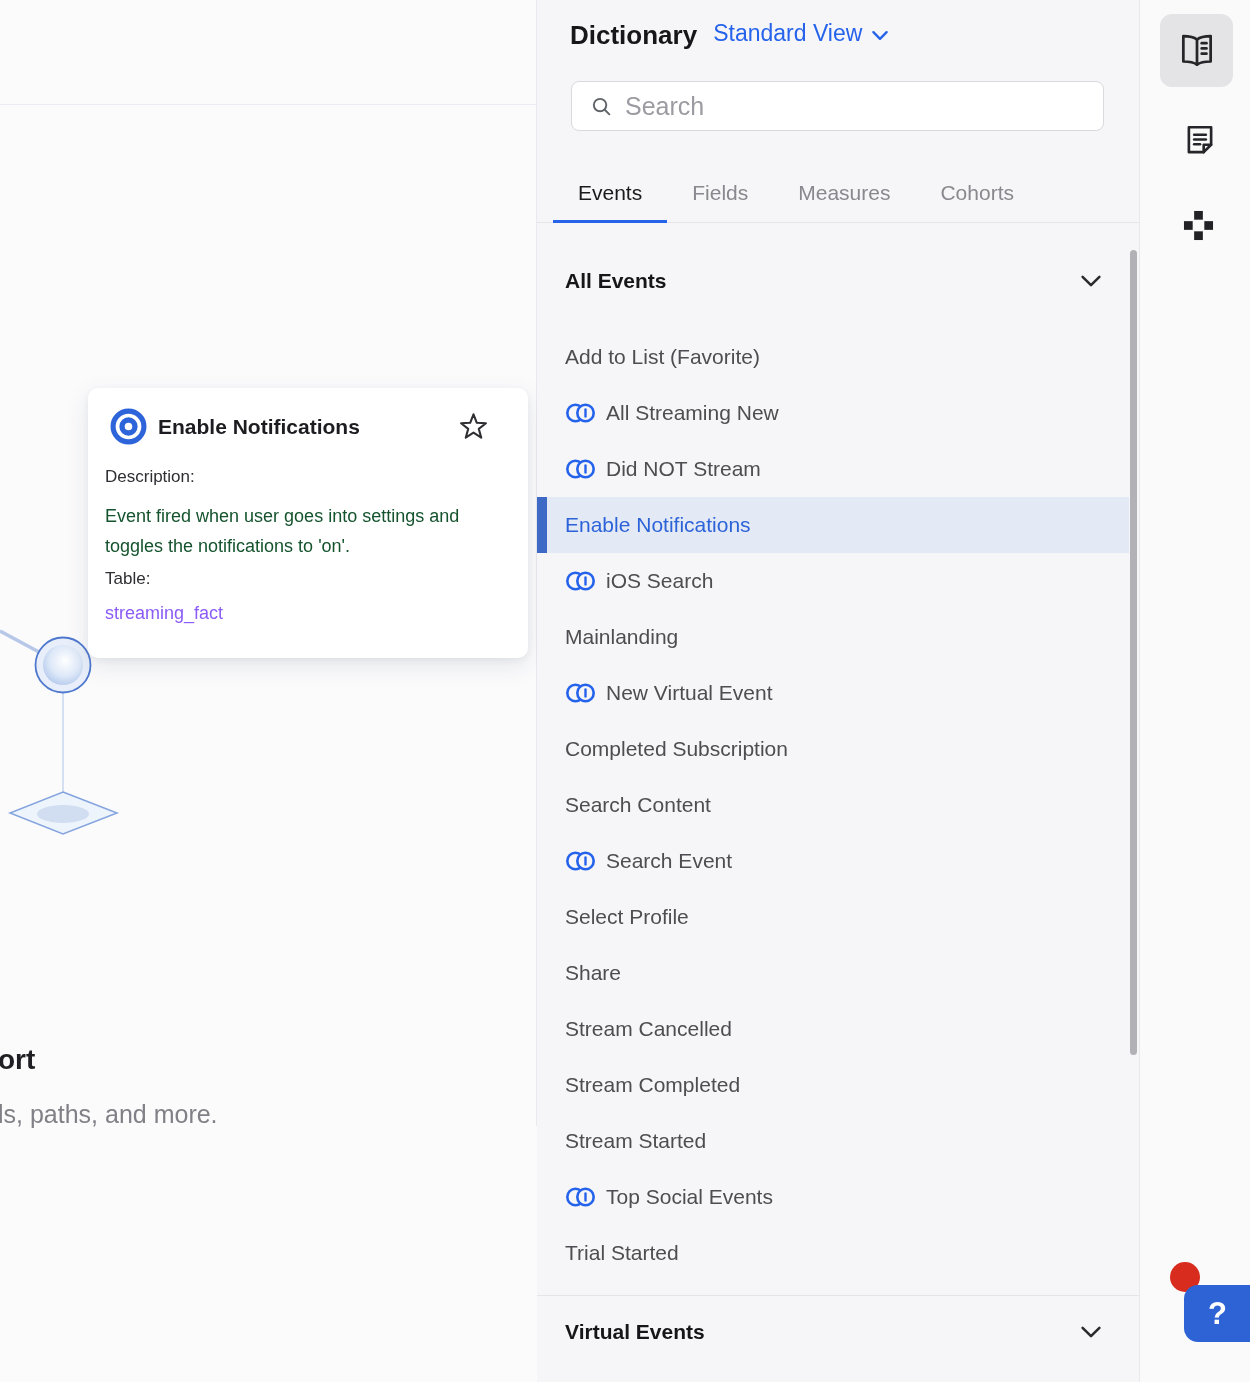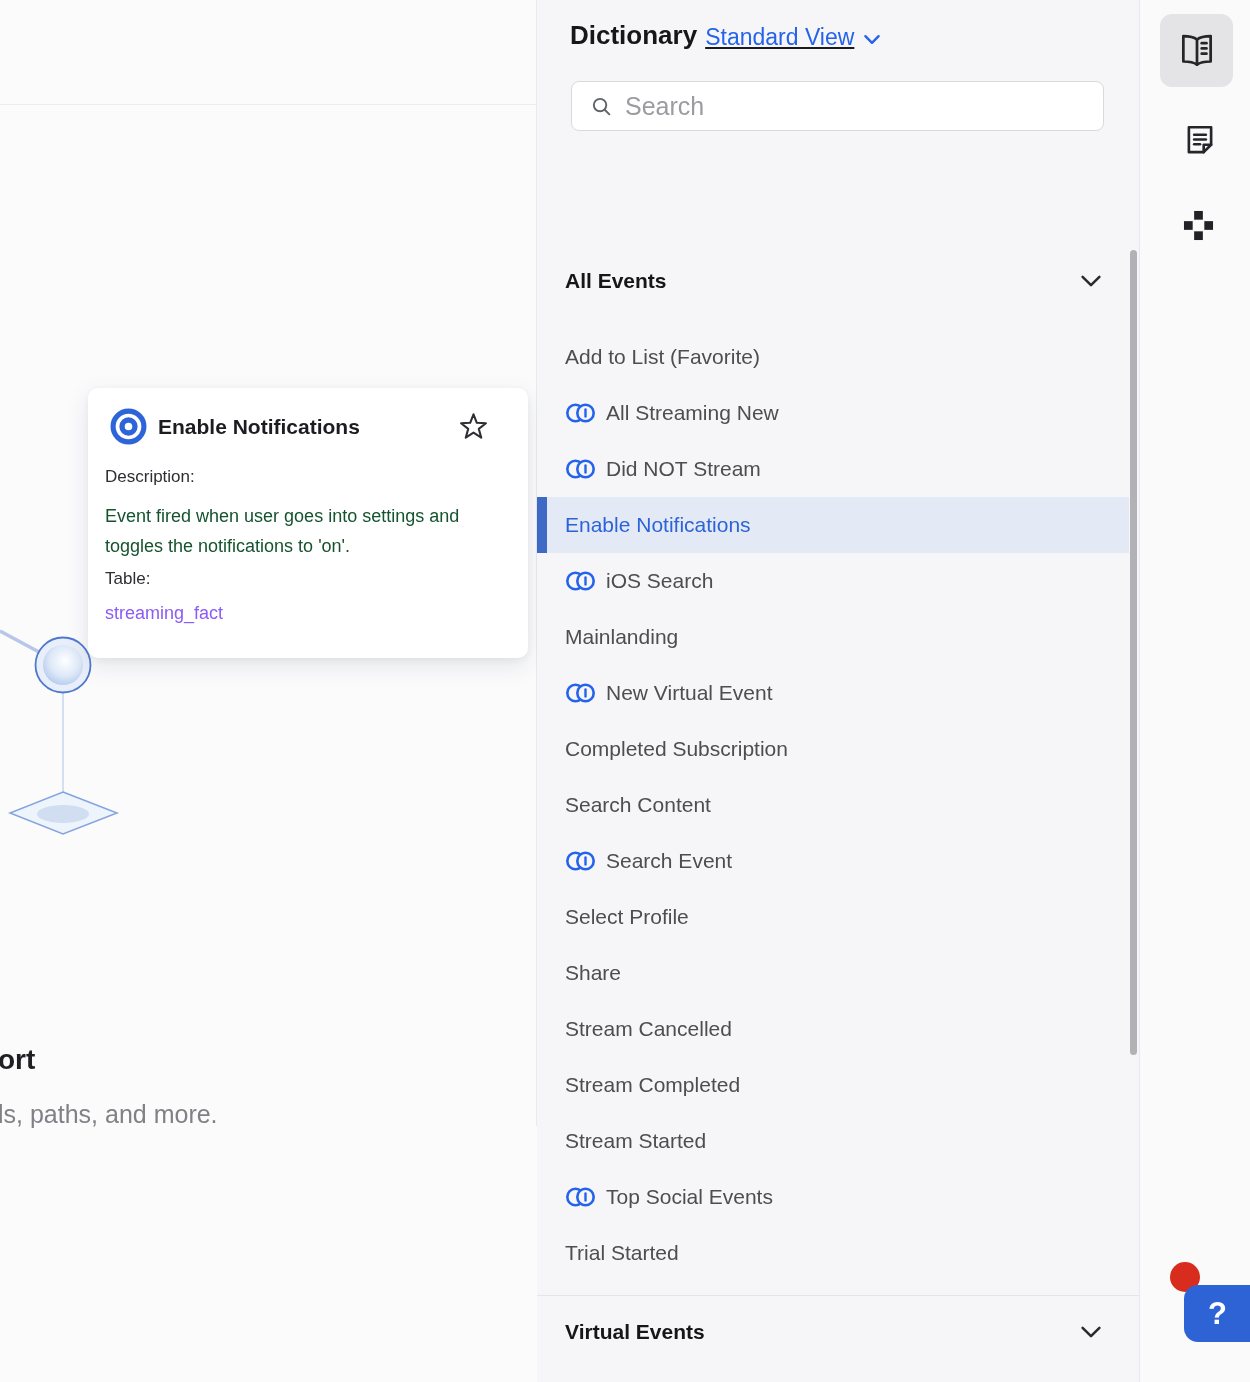--- a/index.html
+++ b/index.html
@@ -49,25 +49,25 @@
   .event-card .field-label { font-size:17px; color:#2e2e33; margin-bottom:14px; }
   .event-card .field-text  { font-size:18px; color:#14532d; line-height:30px; margin-bottom:8px; width:410px; }
   .event-card .table-value { font-size:18px; color:#8b5cf6; }
 
   
   .dict-panel {
     position:absolute; left:537px; top:0; width:602px; height:1382px;
     background:#f6f6f8;
   }
   .panel-title-row {
-    position:absolute; left:33px; top:20px; display:flex; align-items:flex-end;
+    position:absolute; left:33px; top:20px; display:flex; align-items:flex-start;
   }
   .panel-title { font-size:26px; font-weight:700; color:#17171b; }
   .view-selector {
-    display:flex; align-items:center; margin-left:8px; cursor:pointer;text-decoration:underline;
+    display:flex; align-items:center; margin-left:16px; cursor:pointer;
   }
   .view-selector .view-label { font-size:23px; font-weight:500; color:#2563eb; }
   .view-selector svg { margin-left:9px; margin-top:4px; }
 
   .search-box {
     position:absolute; left:34px; top:81px; width:533px; height:50px;
     background:#ffffff; border:1px solid #d9d9de; border-radius:8px;
     display:flex; align-items:center; padding:0 14px 0 18px;
   }
   .search-box svg { flex:0 0 auto; margin-right:12px; }
@@ -205,20 +205,26 @@
   </div>
 
   <div class="search-box">
     <svg width="23" height="23" viewBox="0 0 24 24">
       <circle cx="10.5" cy="10.5" r="6.5" fill="none" stroke="#5f6368" stroke-width="2"></circle>
       <line x1="15.4" y1="15.4" x2="20.2" y2="20.2" stroke="#5f6368" stroke-width="2" stroke-linecap="round"></line>
     </svg>
     <input type="text" placeholder="Search" style="">
   </div>
 
+  <div class="tabs-row" id="tabs-row">
+      <div class="tab active">Events</div>
+      <div class="tab">Fields</div>
+      <div class="tab">Measures</div>
+      <div class="tab">Cohorts</div>
+    </div>
 
   <div class="list-region">
     <div class="section-header">
       <span>All Events</span>
       <span class="chev">
         <svg width="24" height="14" viewBox="0 0 16 10">
           <polyline points="2,2 8,8 14,2" fill="none" stroke="#2a2a2e" stroke-width="1.8" stroke-linecap="round" stroke-linejoin="round"></polyline>
         </svg>
       </span>
     </div>

